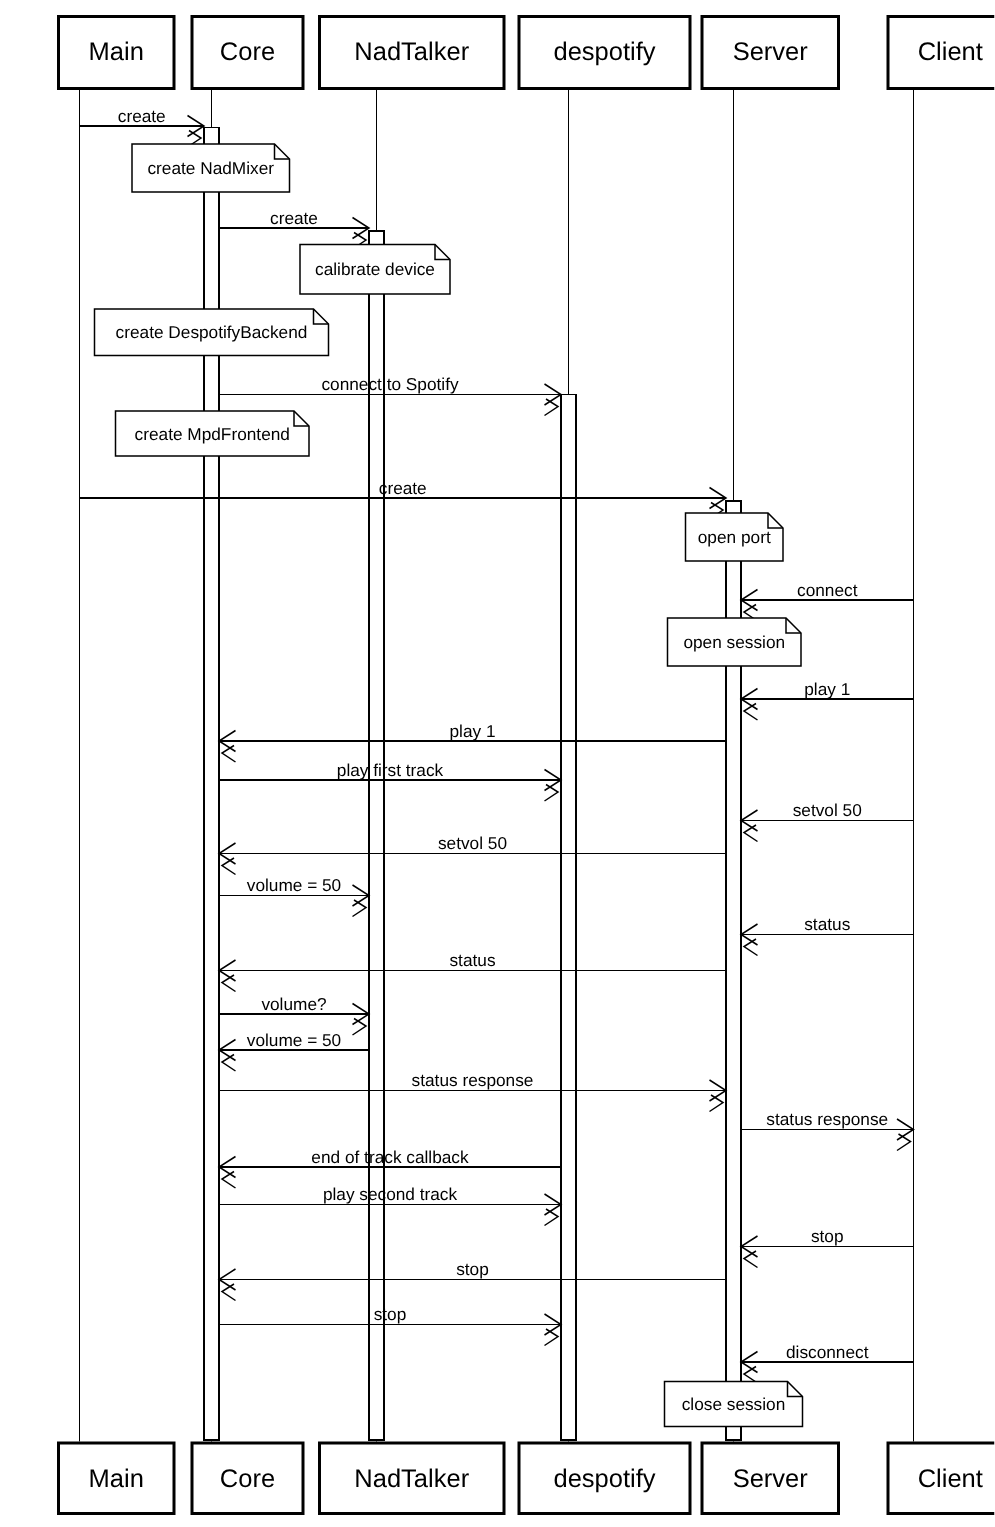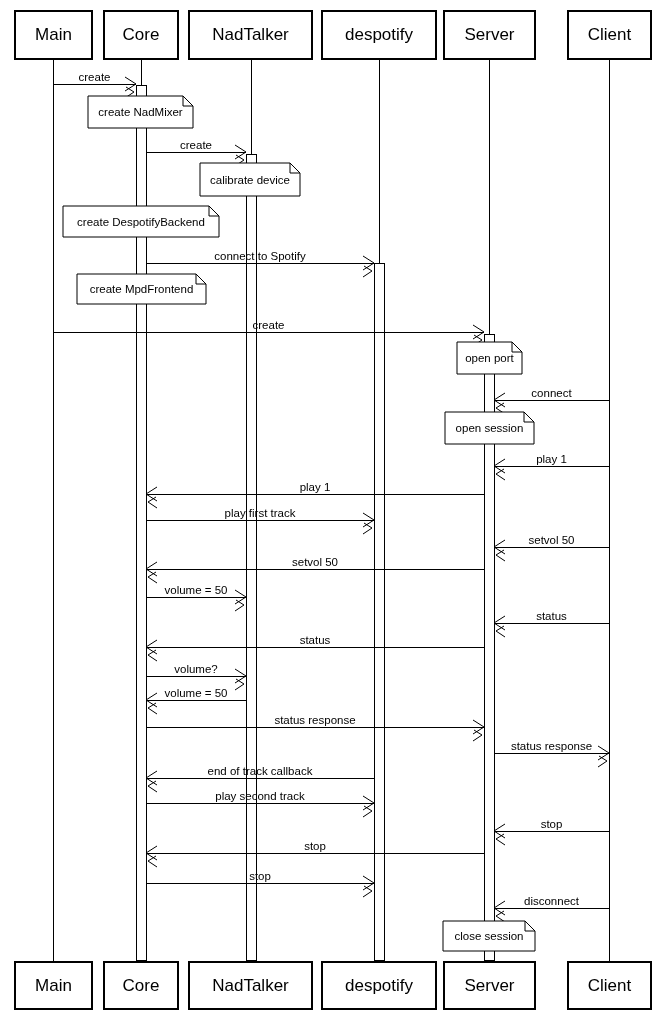--- a/index.html
+++ b/index.html
@@ -6,21 +6,21 @@
   .stage{position:relative;width:663px;height:1018px;background:#ffffff;overflow:hidden;}
   #dg{position:absolute;left:0;top:0;}
   .ln{stroke:#000000;stroke-width:1;fill:none;shape-rendering:crispEdges;}
   .act{fill:#ffffff;stroke:#000000;stroke-width:1;shape-rendering:crispEdges;}
   .hd{stroke:#000000;stroke-width:1;fill:none;}
   .note{fill:#ffffff;stroke:#000000;stroke-width:1;}
   .fold{fill:none;stroke:#000000;stroke-width:1;}
   .msg{font-family:"Liberation Sans",sans-serif;font-size:11.5px;fill:#000000;}
   .pbox{position:absolute;background:#ffffff;border:2px solid #000000;box-sizing:border-box;
         display:flex;align-items:center;justify-content:center;
-        font-family:"Liberation Sans",sans-serif;font-size:17px;color:#000000;}
+        font-family:"Liberation Sans",sans-serif;font-size:17px;color:#000000;margin-left:24px;}
 </style>
 </head>
 <body>
 
 <div class="stage">
   <svg id="dg" width="663" height="1018" viewBox="0 0 663 1018">
       <line x1="53" y1="60" x2="53" y2="961" class="ln"></line>
       <line x1="141" y1="60" x2="141" y2="961" class="ln"></line>
       <line x1="251" y1="60" x2="251" y2="961" class="ln"></line>
       <line x1="379" y1="60" x2="379" y2="961" class="ln"></line>

